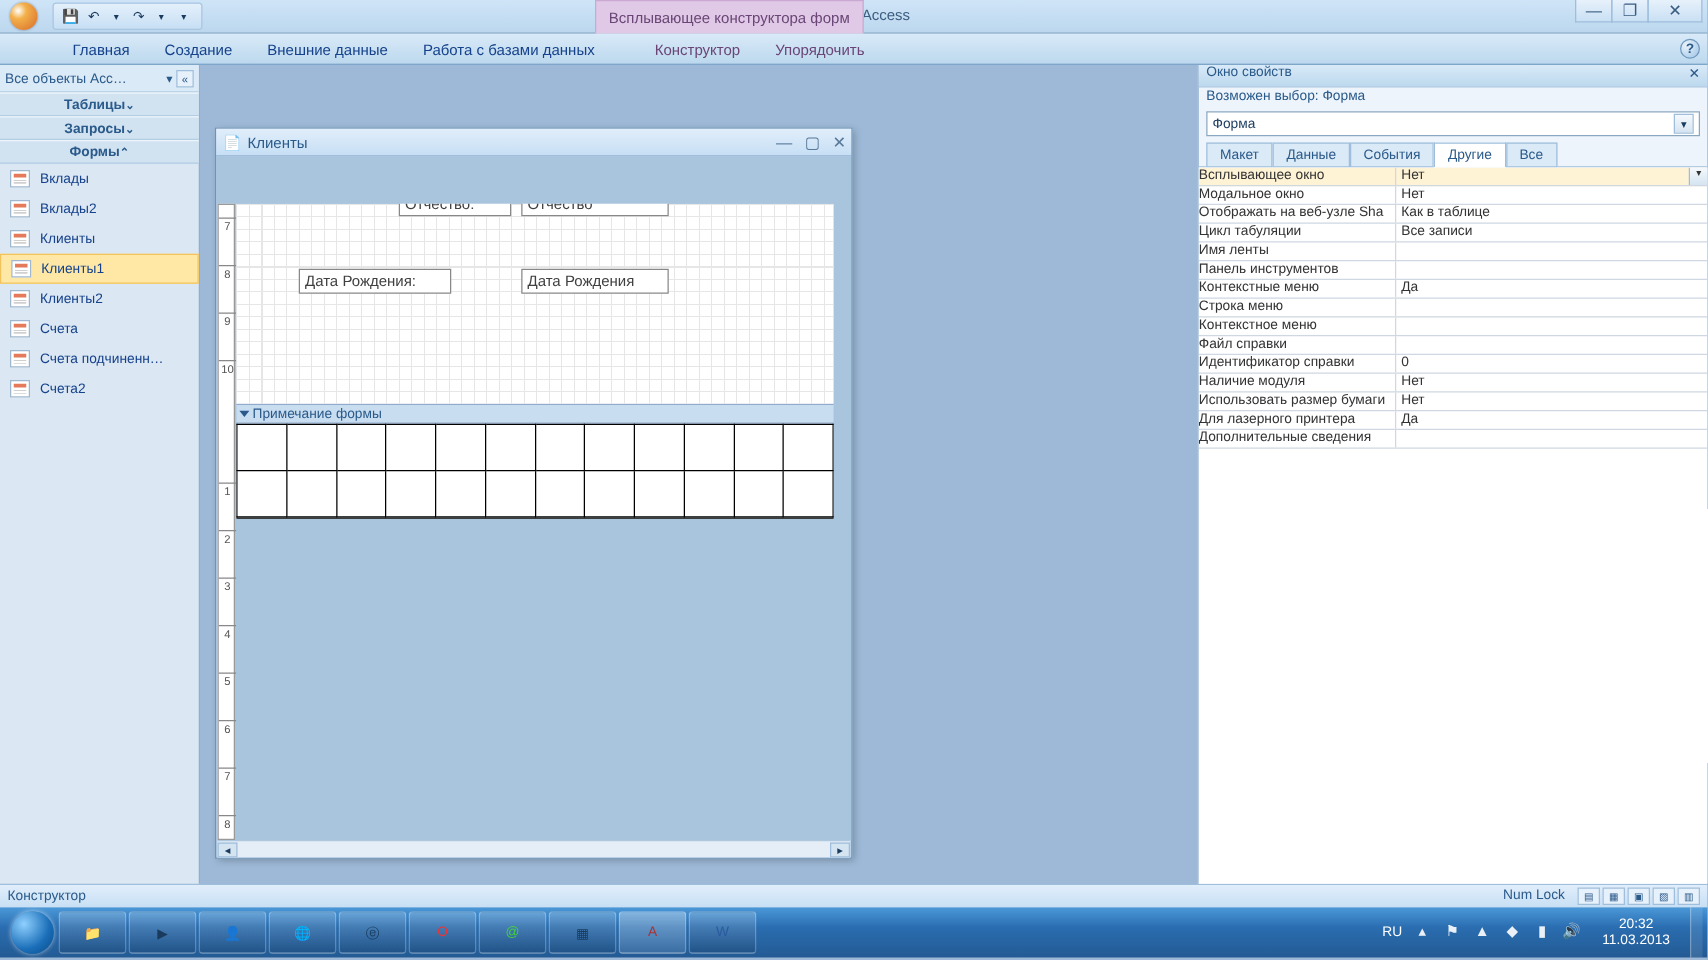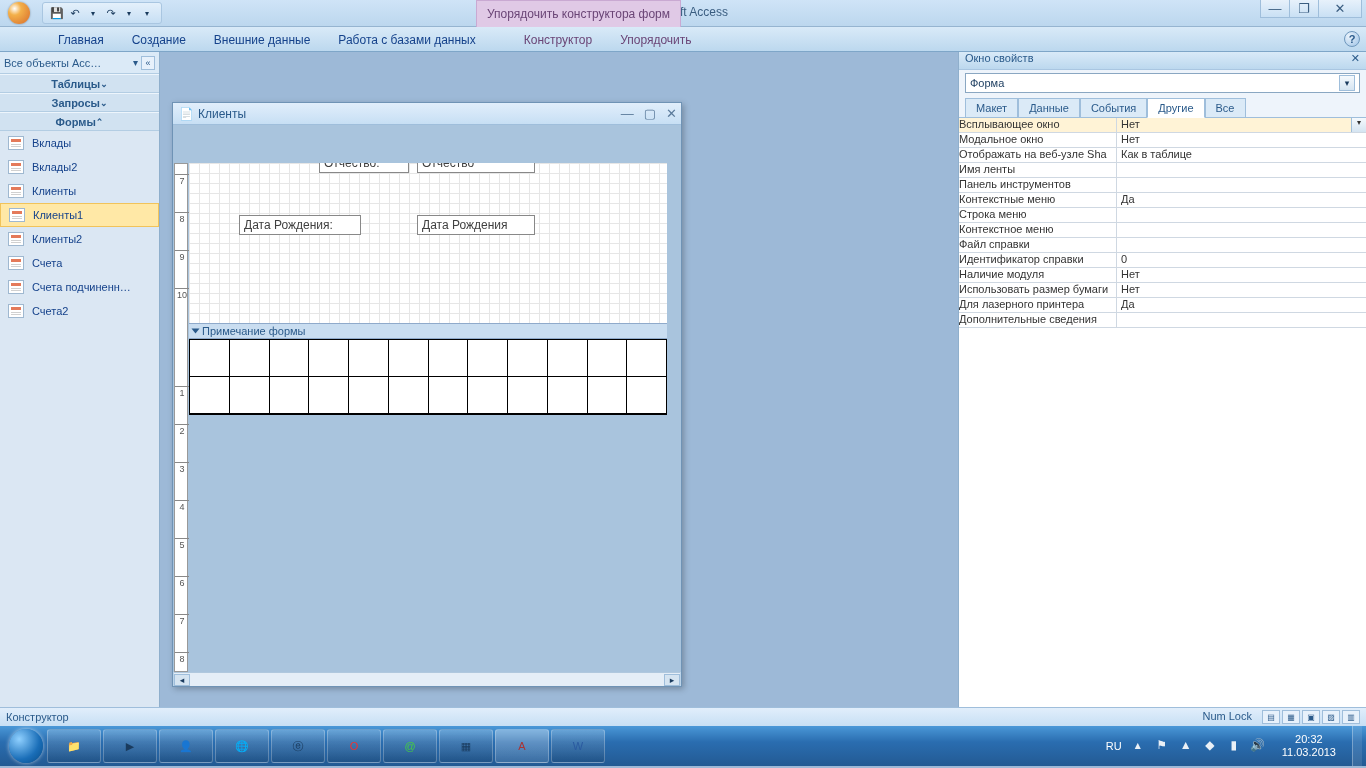--- a/index.html
+++ b/index.html
@@ -102,21 +102,21 @@
     </div>
   <div class="qat">
     <div class="ic">💾</div>
     <div class="ic">↶</div>
     <div class="ic" style="font-size:8px">▾</div>
     <div class="ic">↷</div>
     <div class="ic" style="font-size:8px">▾</div>
     <div class="ic" style="font-size:8px">▾</div>
   </div>
   <div class="title-app">Microsoft Access</div>
-  <div class="title-context">Упорядочить конструктора форм</div>
+  <div class="title-context">Всплывающее конструктора форм</div>
   <div class="win-controls">
     <div>—</div>
     <div>❐</div>
     <div>✕</div>
   </div>
 </div>
 
 <div class="ribbon">
   <div class="tab">Главная</div>
   <div class="tab">Создание</div>
@@ -280,20 +280,21 @@
         <div class="btn">▸</div>
       </div>
     </div>
   </div>
 
   <div class="propsheet">
     <div class="ps-title">
       <span>Окно свойств</span>
       <span>✕</span>
     </div>
+    <div class="ps-sub">Возможен выбор:  Форма</div>
     <div class="ps-combo">
       <span>Форма</span>
       <span class="dd">▾</span>
     </div>
     <div class="ps-tabs" id="ps-tabs">
         <div class="pt">Макет</div>
         <div class="pt">Данные</div>
         <div class="pt">События</div>
         <div class="pt active">Другие</div>
         <div class="pt">Все</div>
@@ -303,20 +304,24 @@
           <div class="k">Всплывающее окно</div>
           <div class="v">Нет<span class="dd">▾</span></div>
         </div>
         <div class="ps-row">
           <div class="k">Модальное окно</div>
           <div class="v">Нет</div>
         </div>
         <div class="ps-row">
           <div class="k">Отображать на веб-узле Sha</div>
           <div class="v">Как в таблице</div>
+        </div>
+        <div class="ps-row">
+          <div class="k">Цикл табуляции</div>
+          <div class="v">Все записи</div>
         </div>
         <div class="ps-row">
           <div class="k">Имя ленты</div>
           <div class="v"></div>
         </div>
         <div class="ps-row">
           <div class="k">Панель инструментов</div>
           <div class="v"></div>
         </div>
         <div class="ps-row">

